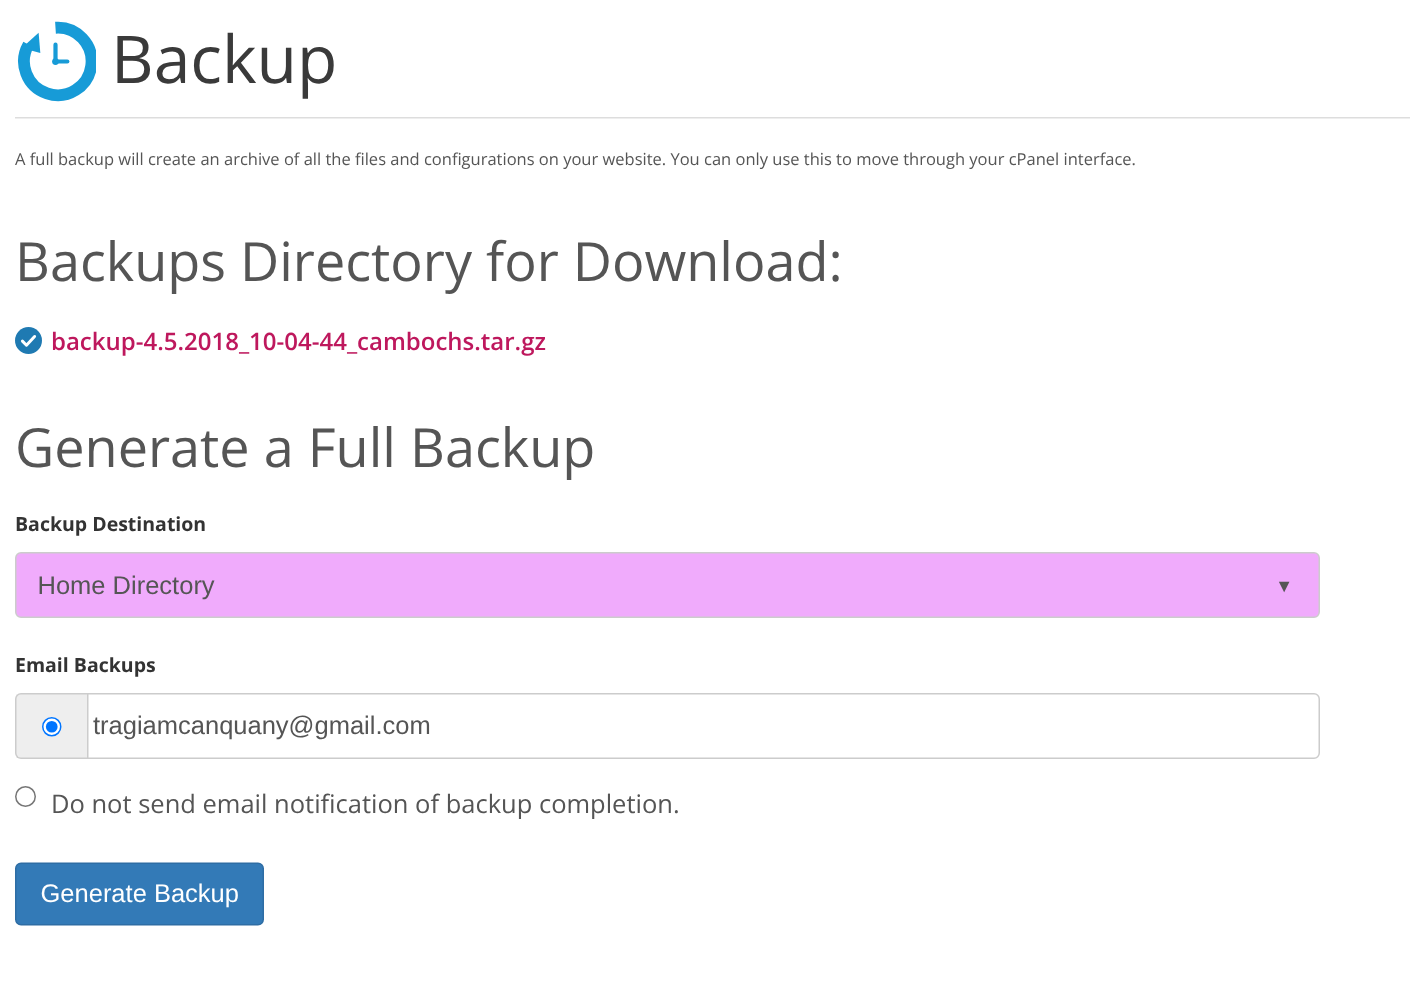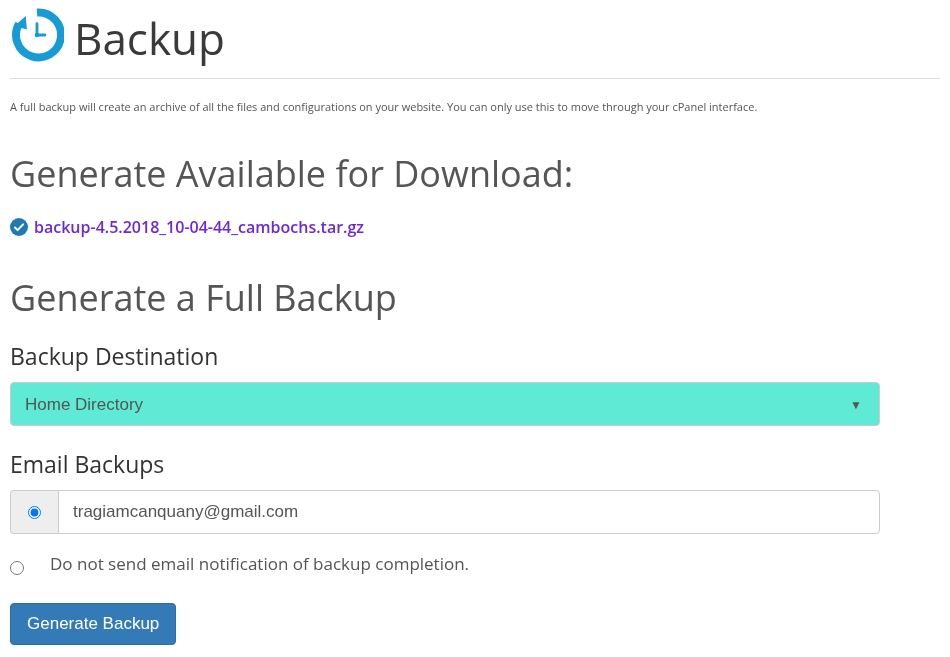--- a/index.html
+++ b/index.html
@@ -5,21 +5,21 @@
     * { box-sizing: border-box; margin: 0; padding: 0; }
     body {
       font-family: -apple-system, BlinkMacSystemFont, "Segoe UI", "Open Sans", Arial, sans-serif;
       background: #fff;
       color: #333;
       padding: 0 10px 20px 10px;
       width: 950px;
     }
     .header {
       display: flex;
-      align-items: flex-start;
+      align-items: flex-end;
       gap: 10px;
       padding: 8px 0 10px 0;
       border-bottom: 1px solid #ddd;
       margin-bottom: 20px;
     }
     .header-icon {
       width: 54px;
       height: 54px;
       display: inline-flex;
       align-items: center;
@@ -48,47 +48,47 @@
       gap: 6px;
       margin-bottom: 35px;
       font-size: 16px;
     }
     .check-icon {
       width: 18px;
       height: 18px;
       display: inline-flex;
     }
     .backup-link {
-      color: #6d28d9;
+      color: #be185d;
       font-weight: 600;
       text-decoration: none;
     }
     .backup-date {
       color: #1f7ab2;
       font-weight: 400;
     }
     .form-label {
-      font-weight: 400;
-      font-size: 23px;
+      font-weight: 700;
+      font-size: 13px;
       color: #333;
       margin-bottom: 10px;
       display: block;
     }
     .select-wrap {
       position: relative;
       margin-bottom: 22px;
     }
     .select-field {
       width: 870px;
       height: 44px;
       padding: 0 14px;
       font-size: 17px;
       border: 1px solid #ccc;
       border-radius: 4px;
-      background: #5eead4;
+      background: #f0abfc;
       appearance: none;
       -webkit-appearance: none;
       color: #555;
     }
     .select-caret {
       position: absolute;
       right: 78px;
       top: 50%;
       transform: translateY(-50%);
       pointer-events: none;
@@ -107,30 +107,30 @@
       border-right: none;
       border-radius: 4px 0 0 4px;
       background: #eee;
       display: flex;
       align-items: center;
       justify-content: center;
     }
     .input-field {
       flex: 1;
       height: 44px;
-      padding: 0 14px;
+      padding: 0 3px;
       font-size: 17px;
       border: 1px solid #ccc;
       border-radius: 0 4px 4px 0;
       color: #555;
     }
     .radio-row {
       display: flex;
-      align-items: flex-end;
-      gap: 26px;
+      align-items: flex-start;
+      gap: 10px;
       margin-bottom: 28px;
       font-size: 17px;
       color: #555;
     }
     .radio-row input[type="radio"] {
       margin: 0;
       width: 14px;
       height: 14px;
     }
     .btn-primary {
@@ -156,21 +156,21 @@
       <circle cx="24" cy="24" r="2" fill="#179bd7"></circle>
       <line x1="24" y1="24" x2="24" y2="14" stroke="#179bd7" stroke-width="2.5" stroke-linecap="round"></line>
       <line x1="24" y1="24" x2="31" y2="24" stroke="#179bd7" stroke-width="2.5" stroke-linecap="round"></line>
     </svg>
   </span>
   <h1>Backup</h1>
 </div>
 
 <p class="description">A full backup will create an archive of all the files and configurations on your website. You can only use this to move through your cPanel interface.</p>
 
-<h2 class="section-heading">Generate Available for Download:</h2>
+<h2 class="section-heading">Backups Directory for Download:</h2>
 
 <div class="backup-link-row">
   <span class="check-icon">
     <svg viewBox="0 0 20 20" width="18" height="18">
       <circle cx="10" cy="10" r="10" fill="#1f7ab2"></circle>
       <path d="M5.5 10.5 L8.5 13.5 L14.5 7" fill="none" stroke="#fff" stroke-width="2.2" stroke-linecap="round" stroke-linejoin="round"></path>
     </svg>
   </span>
   <a href="#" class="backup-link">backup-4.5.2018_10-04-44_cambochs.tar.gz</a>
 </div>

